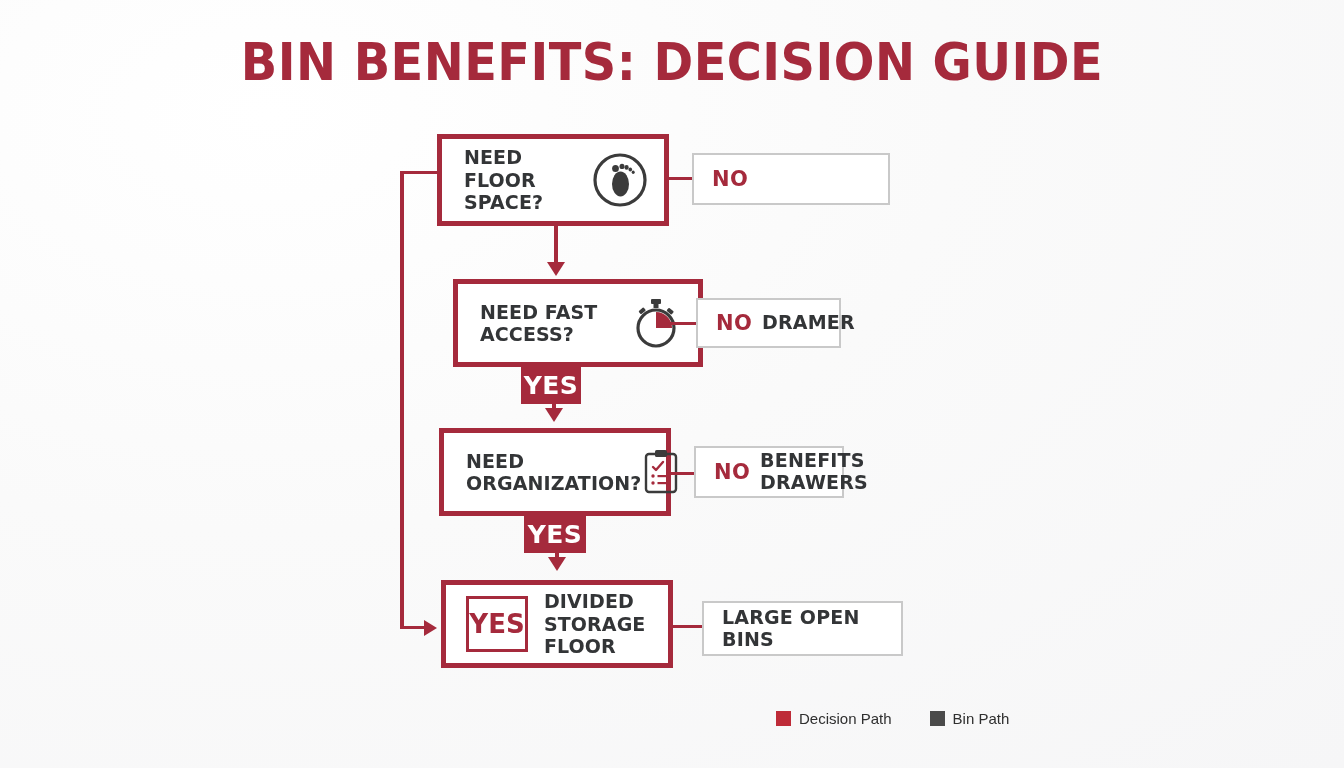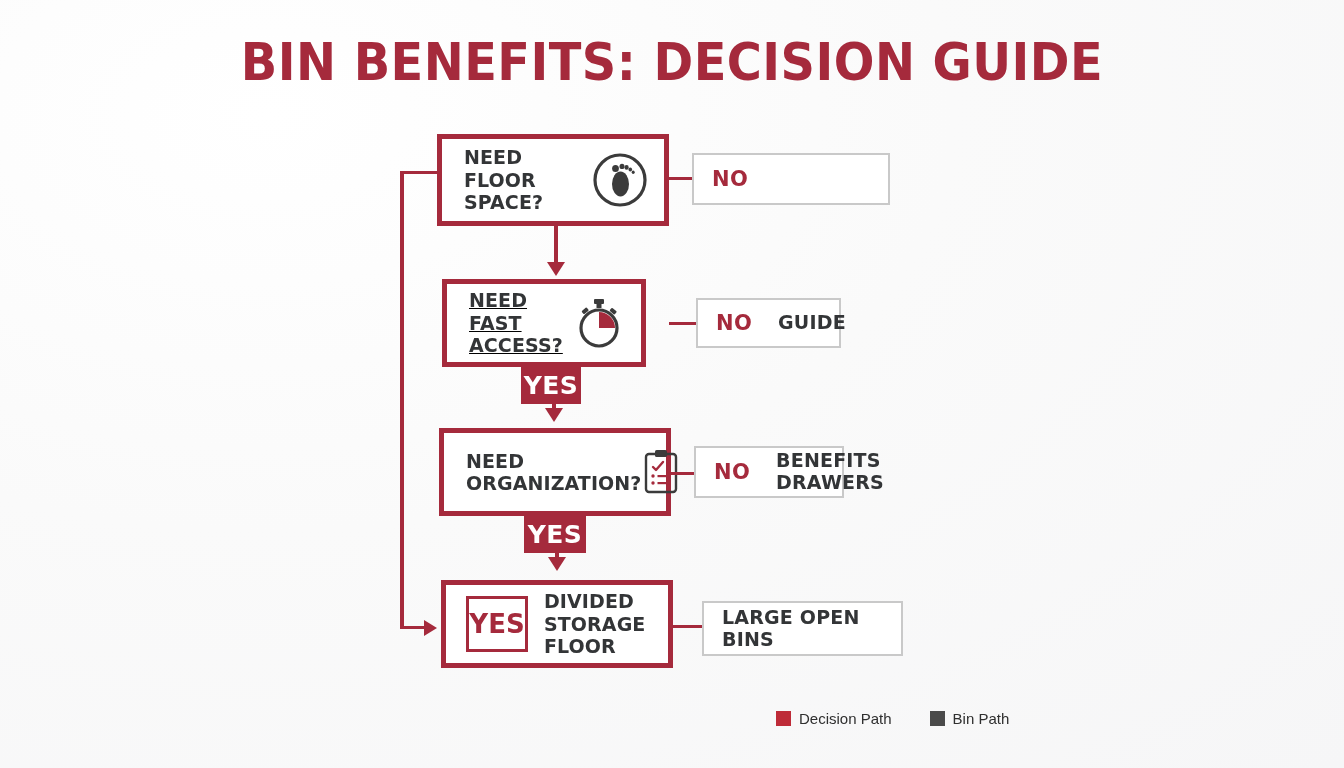--- a/index.html
+++ b/index.html
@@ -66,21 +66,21 @@
   }
 
   
   .outcome {
     position: absolute;
     background: #ffffff;
     border: 2px solid #c9c9c9;
     box-sizing: border-box;
     display: flex;
     align-items: center;
-    gap: 26px;
+    gap: 10px;
     padding: 12px 18px;
   }
   .outcome-no {
     color: #A52A3C;
     font-family: "DejaVu Sans", sans-serif;
     font-weight: bold;
     font-size: 21px;
     letter-spacing: 0.3px;
   }
   .outcome-text {
@@ -208,40 +208,40 @@
 
   <div class="hline" style="left:669px; top:177px; width:24px;"></div>
 
   <div class="outcome" style="left:692px; top:153px; width:198px; height:52px;">
     <div class="outcome-no">NO</div>
   </div>
 
   <div class="vline" style="left:554px; top:226px; height:42px;"></div>
   <div class="arrow-down" style="left:547px; top:262px;"></div>
 
-  <div class="node" style="left:442px; top:279px; width:204px; height:88px;text-decoration:underline;">
+  <div class="node" style="left:453px; top:279px; width:250px; height:88px;">
     <div class="node-label">NEED FAST
 ACCESS?</div>
     <div class="node-icon">
       <svg width="56" height="56" viewBox="0 0 56 56">
         <rect x="23" y="4" width="10" height="5" rx="1" fill="#3b3b3b"></rect>
         <rect x="25.5" y="8" width="5" height="5" fill="#3b3b3b"></rect>
         <circle cx="28" cy="33" r="18" fill="none" stroke="#3b3b3b" stroke-width="3.2"></circle>
         <path d="M28 33 L28 17 A16 16 0 0 1 44 33 Z" fill="#A52A3C"></path>
         <rect x="11" y="14" width="6.5" height="4" rx="1" fill="#3b3b3b" transform="rotate(-40 14 16)"></rect>
         <rect x="39" y="14" width="6.5" height="4" rx="1" fill="#3b3b3b" transform="rotate(40 42 16)"></rect>
       </svg>
     </div>
   </div>
 
   <div class="hline" style="left:669px; top:322px; width:27px;"></div>
 
   <div class="outcome" style="left:696px; top:298px; width:145px; height:50px;">
     <div class="outcome-no">NO</div>
-    <div class="outcome-text">GUIDE</div>
+    <div class="outcome-text">DRAMER</div>
   </div>
 
   <div class="vline" style="left:552px; top:367px; height:48px;"></div>
   <div class="yes-badge" style="left:521px; top:367px; width:60px; height:37px;">
     <span>YES</span>
   </div>
   <div class="arrow-down" style="left:545px; top:408px;"></div>
 
   <div class="node" style="left:439px; top:428px; width:232px; height:88px;">
     <div class="node-label">NEED

